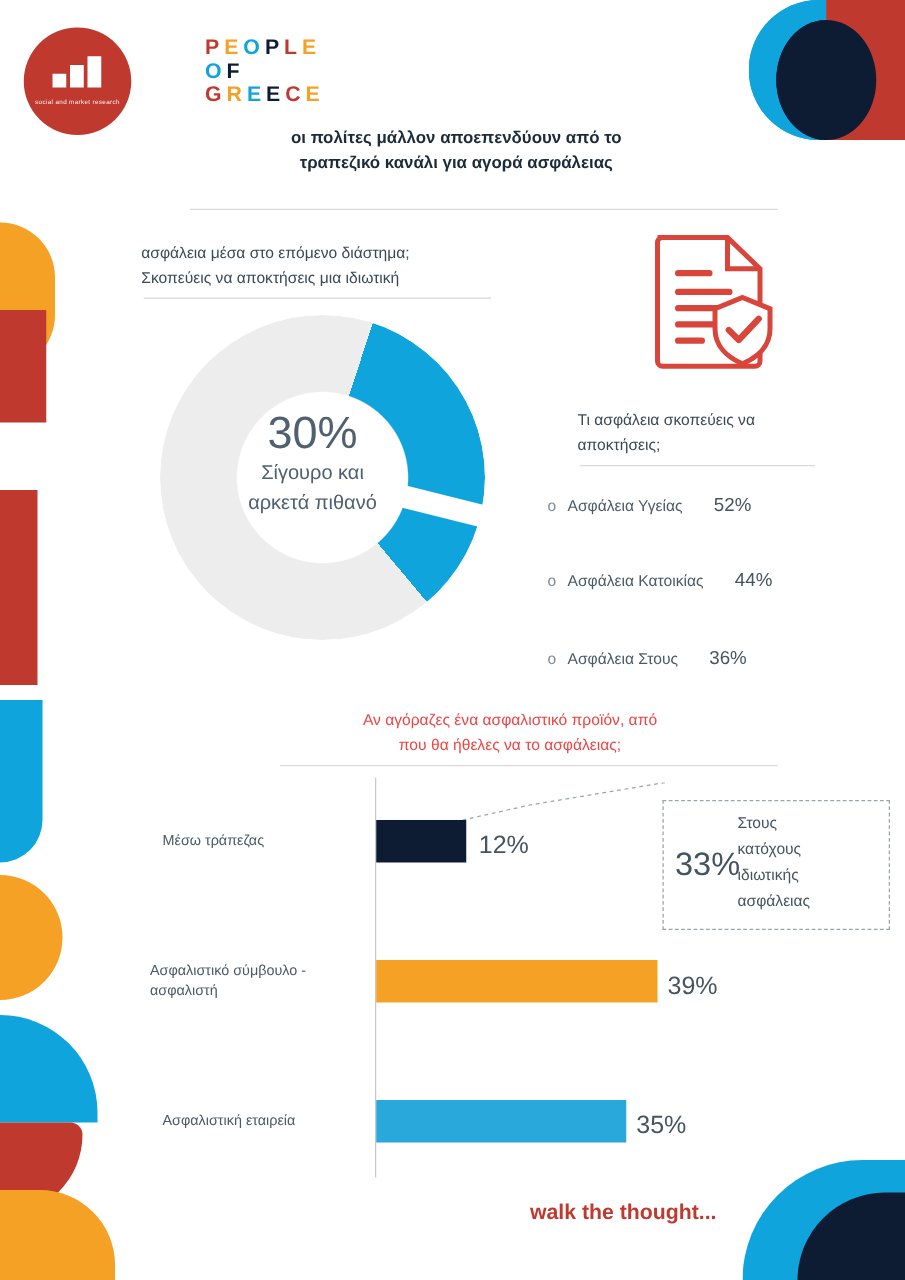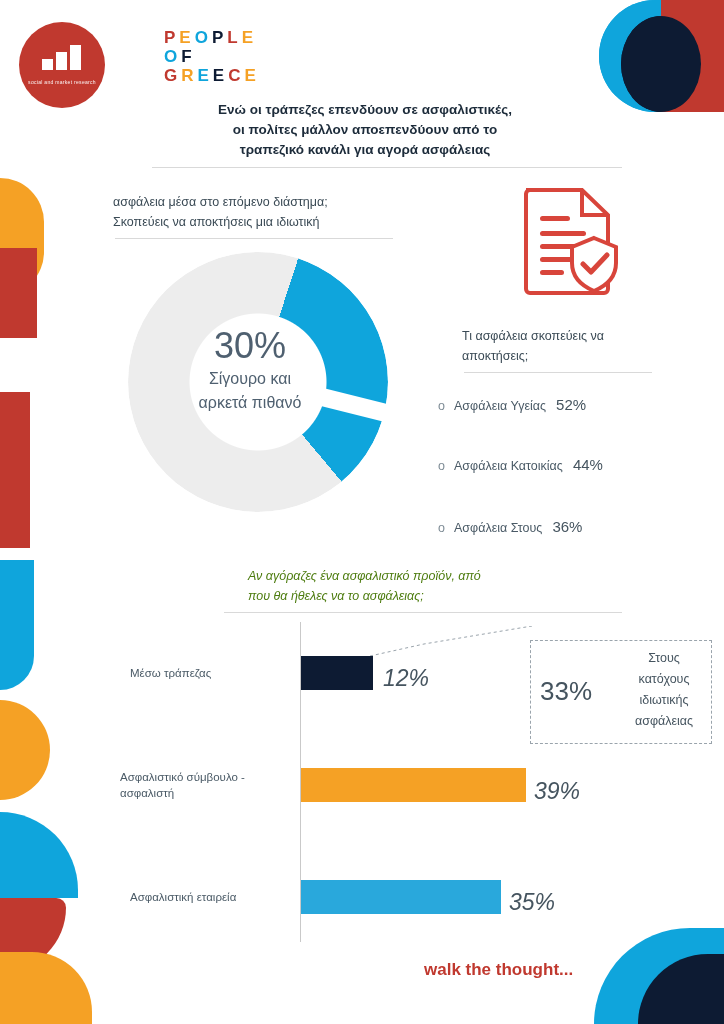--- a/index.html
+++ b/index.html
@@ -82,51 +82,51 @@
   .donut-txt{font-size:16px;color:#4f6070;line-height:24px;}
 
   
   .doc-icon{position:absolute;left:512px;top:186px;width:112px;height:120px;}
 
   
   .q2-label{position:absolute;left:462px;top:326px;width:220px;font-size:12.5px;color:#3a4a55;line-height:20px;}
   .q2-rule{position:absolute;left:464px;top:372px;width:188px;height:1px;background:#d9d9d9;}
   .li{position:absolute;left:438px;font-size:12.5px;color:#4a5a66;}
   .li .bullet{display:inline-block;width:16px;color:#7d8b95;}
-  .li .pct{font-size:15px;color:#45545f;margin-left:10px;}
+  .li .pct{font-size:15px;color:#45545f;margin-left:25px;}
   .li1{top:396px;}
   .li2{top:456px;}
   .li3{top:518px;}
 
   
-  .q3-label{position:absolute;left:248px;top:566px;width:320px;font-size:12.5px;color:#4d7c0f;line-height:20px;font-style:italic;}
+  .q3-label{position:absolute;left:248px;top:566px;width:320px;text-align:center;font-size:12.5px;color:#ef4444;line-height:20px;}
   .q3-rule{position:absolute;left:224px;top:612px;width:398px;height:1px;background:#d9d9d9;}
 
   .axis{position:absolute;left:300px;top:622px;width:1px;height:320px;background:#c9c9c9;}
 
   .bar{position:absolute;height:34px;}
   .bar-lab{position:absolute;font-size:11.5px;color:#4a5a66;text-align:left;line-height:16px;}
-  .bar-val{position:absolute;font-size:23px;color:#45545f;font-style:italic;}
+  .bar-val{position:absolute;font-size:20px;color:#45545f;}
 
   .b1{left:301px;top:656px;width:72px;background:#0d1b33;}
   .b1lab{left:130px;top:665px;width:160px;}
   .b1val{left:383px;top:665px;}
 
   .b2{left:301px;top:768px;width:225px;background:#f5a125;}
   .b2lab{left:120px;top:769px;width:170px;}
   .b2val{left:534px;top:778px;}
 
   .b3{left:301px;top:880px;width:200px;background:#29a8dc;}
   .b3lab{left:130px;top:889px;width:160px;}
   .b3val{left:509px;top:889px;}
 
   
   .callout{position:absolute;left:530px;top:640px;width:180px;height:102px;border:1px dashed #9aa4ac;}
   .callout-pct{position:absolute;left:540px;top:676px;font-size:26px;color:#45545f;}
-  .callout-txt{position:absolute;left:608px;top:648px;width:112px;text-align:center;font-size:12.5px;color:#45545f;line-height:21px;}
+  .callout-txt{position:absolute;left:590px;top:648px;width:112px;text-align:left;font-size:12.5px;color:#45545f;line-height:21px;}
   .leader{position:absolute;left:370px;top:626px;width:162px;height:30px;}
 
   
   .footer{position:absolute;left:424px;top:960px;font-size:17px;font-weight:bold;color:#c0392f;}
 </style>
 </head>
 <body>
 
 <div class="deco l1"></div>
 <div class="deco l2b"></div>
@@ -169,21 +169,20 @@
   </div>
   <div class="row">
     <span style="color:#0fa5dc">O</span><span style="color:#0d1b33">F</span>
   </div>
   <div class="row">
     <span style="color:#c0392f">G</span><span style="color:#f5a125">R</span><span style="color:#0fa5dc">E</span><span style="color:#0d1b33">E</span><span style="color:#c0392f">C</span><span style="color:#f5a125">E</span>
   </div>
 </div>
 
 <div class="title">
-  <div>Ενώ οι τράπεζες επενδύουν σε ασφαλιστικές,</div>
   <div>οι πολίτες μάλλον αποεπενδύουν από το</div>
   <div>τραπεζικό κανάλι για αγορά ασφάλειας</div>
 </div>
 <div class="title-rule"></div>
 
 <div class="q1-label">
   <div>ασφάλεια μέσα στο επόμενο διάστημα;</div>
   <div>Σκοπεύεις να αποκτήσεις μια ιδιωτική</div>
 </div>
 <div class="q1-rule"></div>

